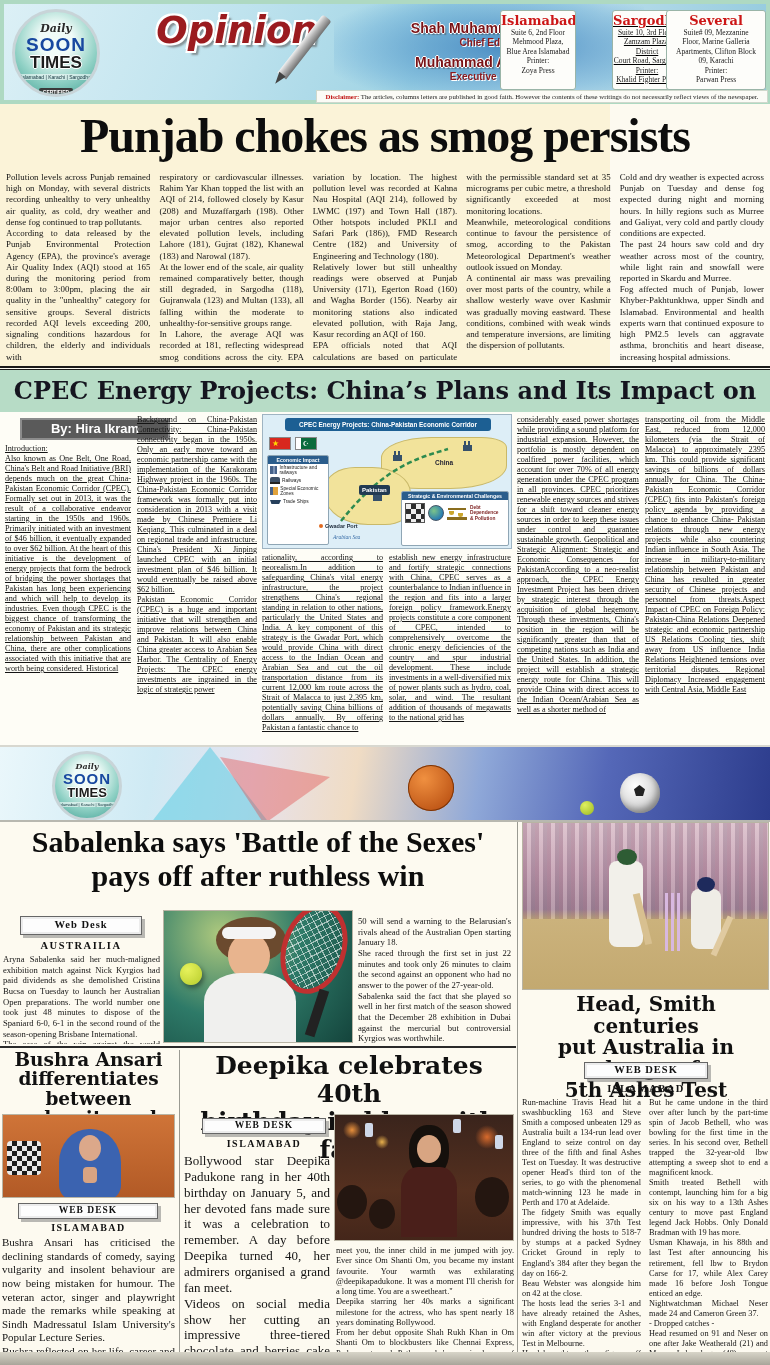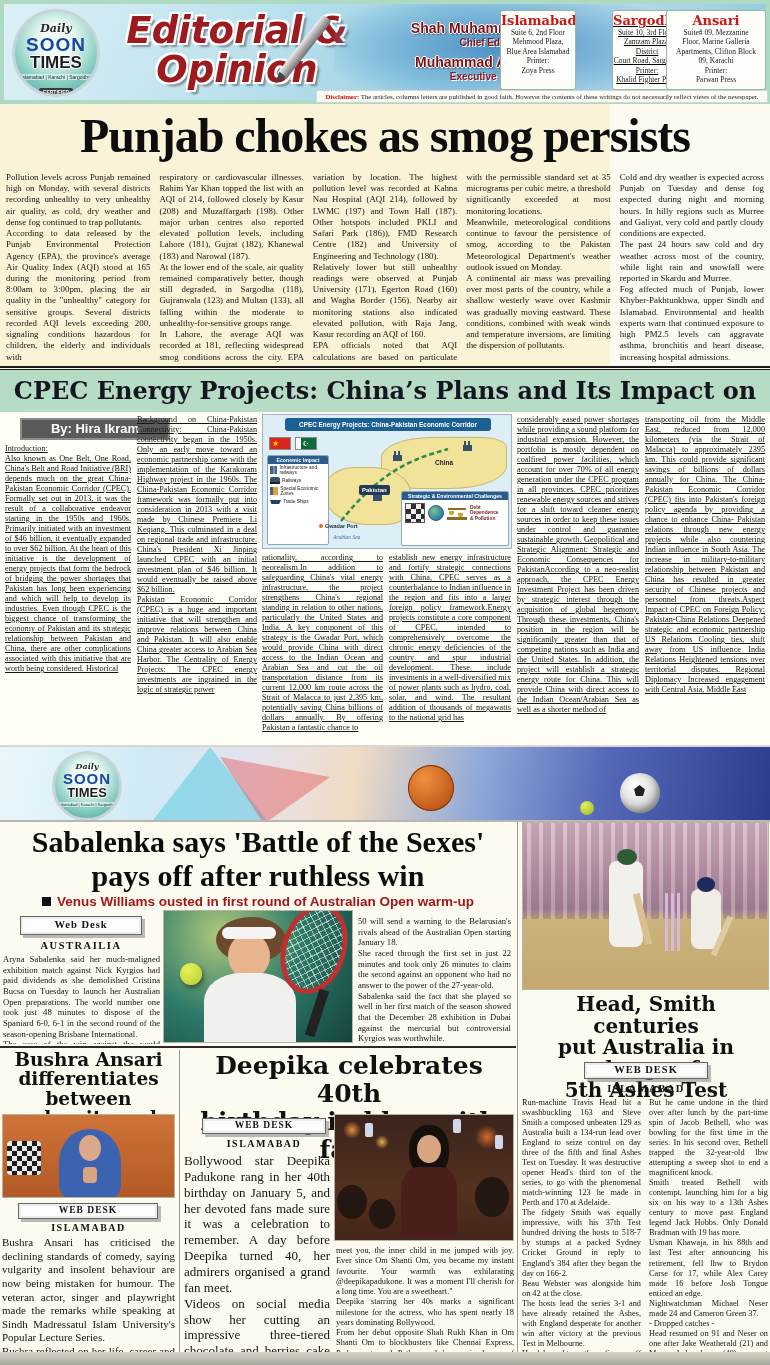--- a/index.html
+++ b/index.html
@@ -184,21 +184,20 @@
 
   <header class="masthead">
     <div class="logo logo-main">
       <div class="logo-daily">Daily</div>
       <div class="logo-soon">SOON</div>
       <div class="logo-times">TIMES</div>
       <div class="logo-cities">Islamabad | Karachi | Sargodha</div>
       <div class="logo-cert">CERTIFIED</div>
     </div>
     <div class="ed-title">
-      <div>Editorial &amp;</div>
       <div>Opinion</div>
     </div>
     <div class="blue-splash"></div>
     <div class="pen"></div>
     <div class="editors">
       <div class="editor-name">Shah Muhammad Awan</div>
       <div class="editor-role">Chief Editor,</div>
       <div class="editor-name">Muhammad Asif Awan</div>
       <div class="editor-role">Executive Editor</div>
     </div>
@@ -212,21 +211,21 @@
     </div>
     <div class="office office2">
       <div class="office-city">Sargodha</div>
       <div class="office-addr pre">Suite 10, 3rd Floor,
 Zamzam Plaza, District
 Court Road, Sargodha
 Printer:
 Khalid Fighter Press</div>
     </div>
     <div class="office office3">
-      <div class="office-city">Ansari</div>
+      <div class="office-city">Several</div>
       <div class="office-addr pre">Suite# 09, Mezzanine
 Floor, Marine Galleria
 Apartments, Clifton Block
 09, Karachi
 Printer:
 Parwan Press</div>
     </div>
     <div class="disclaimer">
       <span class="disc-label">Disclaimer:</span>
       <span>The articles, columns letters are published in good faith. However the contents of these writings do not necessarily reflect views of the newspaper.</span>
@@ -327,23 +326,20 @@
       <div class="logo-soon">SOON</div>
       <div class="logo-times">TIMES</div>
       <div class="logo-cities">Islamabad | Karachi | Sargodha</div>
     </div>
   </div>
 
   <section class="lower">
 
     <h2 class="sab-headline pre">Sabalenka says 'Battle of the Sexes'
 pays off after ruthless win</h2>
-    <div class="sab-sub">
-      <span class="sq"></span><span>Venus Williams ousted in first round of Australian Open warm-up</span>
-    </div>
     <div class="badge" style="left:20px; top:94px; width:122px; height:19px; line-height:16px;">Web Desk</div>
     <div class="dateline" style="left:0; top:118px; width:162px;">AUSTRAILIA</div>
     <div class="bodycol pre" style="left:3px; top:132px; width:157px; height:90px;">Aryna Sabalenka said her much-maligned exhibition match against Nick Kyrgios had paid dividends as she demolished Cristina Bucsa on Tuesday to launch her Australian Open preparations. The world number one took just 48 minutes to dispose of the Spaniard 6-0, 6-1 in the second round of the season-opening Brisbane International.
 The case of the win against the world number</div>
     <div class="photo tennis-img">
       <div class="t-hair"></div>
       <div class="t-face"></div>
       <div class="t-visor"></div>
       <div class="t-shirt"></div>
       <div class="t-ball"></div>

